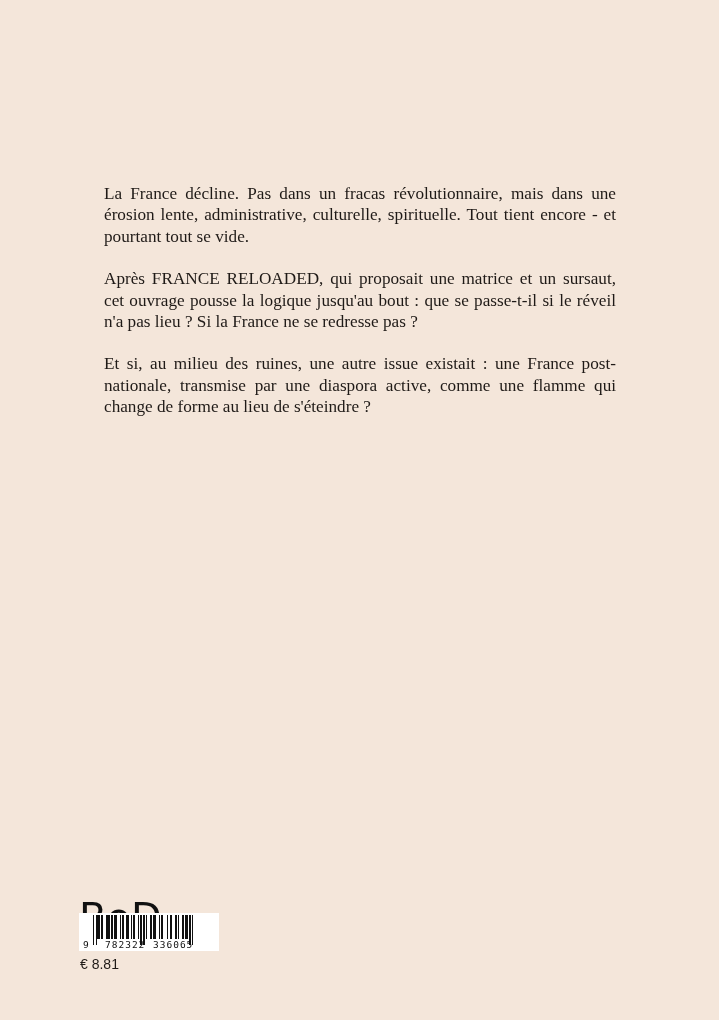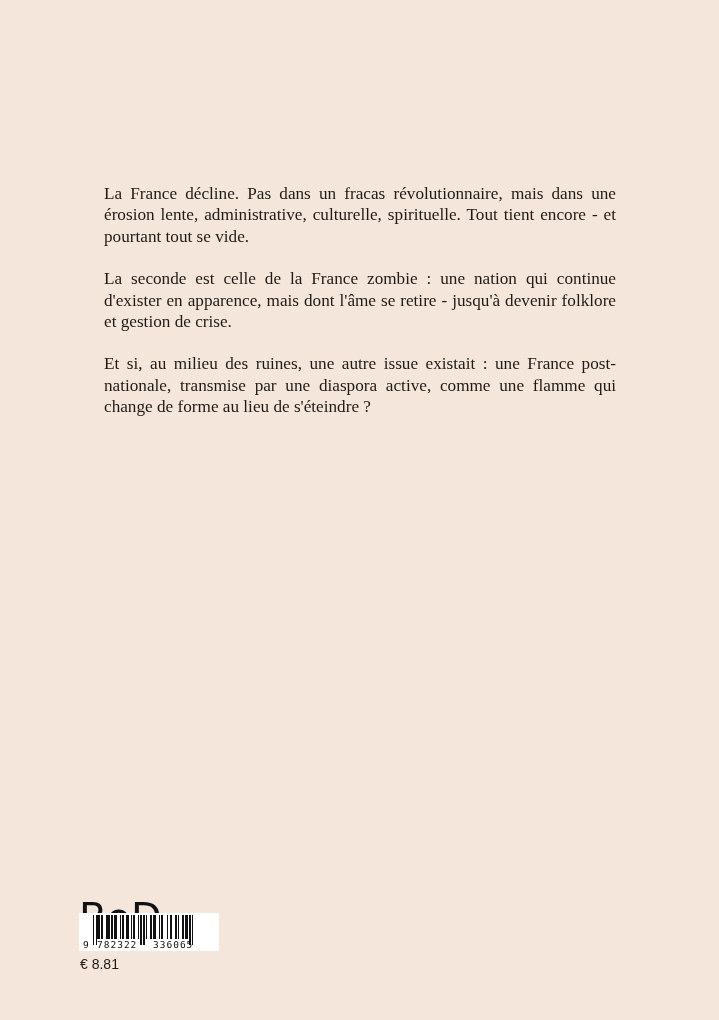--- a/index.html
+++ b/index.html
@@ -74,40 +74,40 @@
       left: 0;
       top: 26px;
       width: 140px;
       height: 12px;
       font-family: "DejaVu Sans Mono", "Liberation Mono", monospace;
       font-size: 9.5px;
       line-height: 11px;
       color: #111;
     }
     .barcode .d-first { position: absolute; left: 4px; }
-    .barcode .d-left  { position: absolute; left: 18px; letter-spacing: 1px; text-align: right; }
+    .barcode .d-left  { position: absolute; left: 26px; letter-spacing: 1px; text-align: right; }
     .barcode .d-right { position: absolute; left: 74px; letter-spacing: 1px; }
     .price {
       position: absolute;
       left: 80px;
       top: 955px;
       font-family: "Liberation Sans", "DejaVu Sans", sans-serif;
       font-size: 14px;
       line-height: 18px;
       color: #1f1a17;
     }
   </style>
 </head>
 <body>
 
 <div class="back-cover">
 
   <div class="blurb">
     <p>La France décline. Pas dans un fracas révolutionnaire, mais dans une érosion lente, administrative, culturelle, spirituelle. Tout tient encore - et pourtant tout se vide.</p>
-    <p>La seconde est celle de la France zombie : une nation qui continue d'exister en apparence, mais dont l'âme se retire - jusqu'à devenir folklore et gestion de crise.</p>
+    <p>Après FRANCE RELOADED, qui proposait une matrice et un sursaut, cet ouvrage pousse la logique jusqu'au bout : que se passe-t-il si le réveil n'a pas lieu ? Si la France ne se redresse pas ?</p>
     <p>Et si, au milieu des ruines, une autre issue existait : une France post-nationale, transmise par une diaspora active, comme une flamme qui change de forme au lieu de s'éteindre ?</p>
   </div>
 
   <div class="logo">BoD</div>
 
   <div class="barcode">
     <div class="bars" id="bars">
         <span class="bar guard" style="width: 1.4px;"></span>
         <span class="gap" style="width: 1.4px;"></span>
         <span class="bar guard" style="width: 1.4px;"></span>

